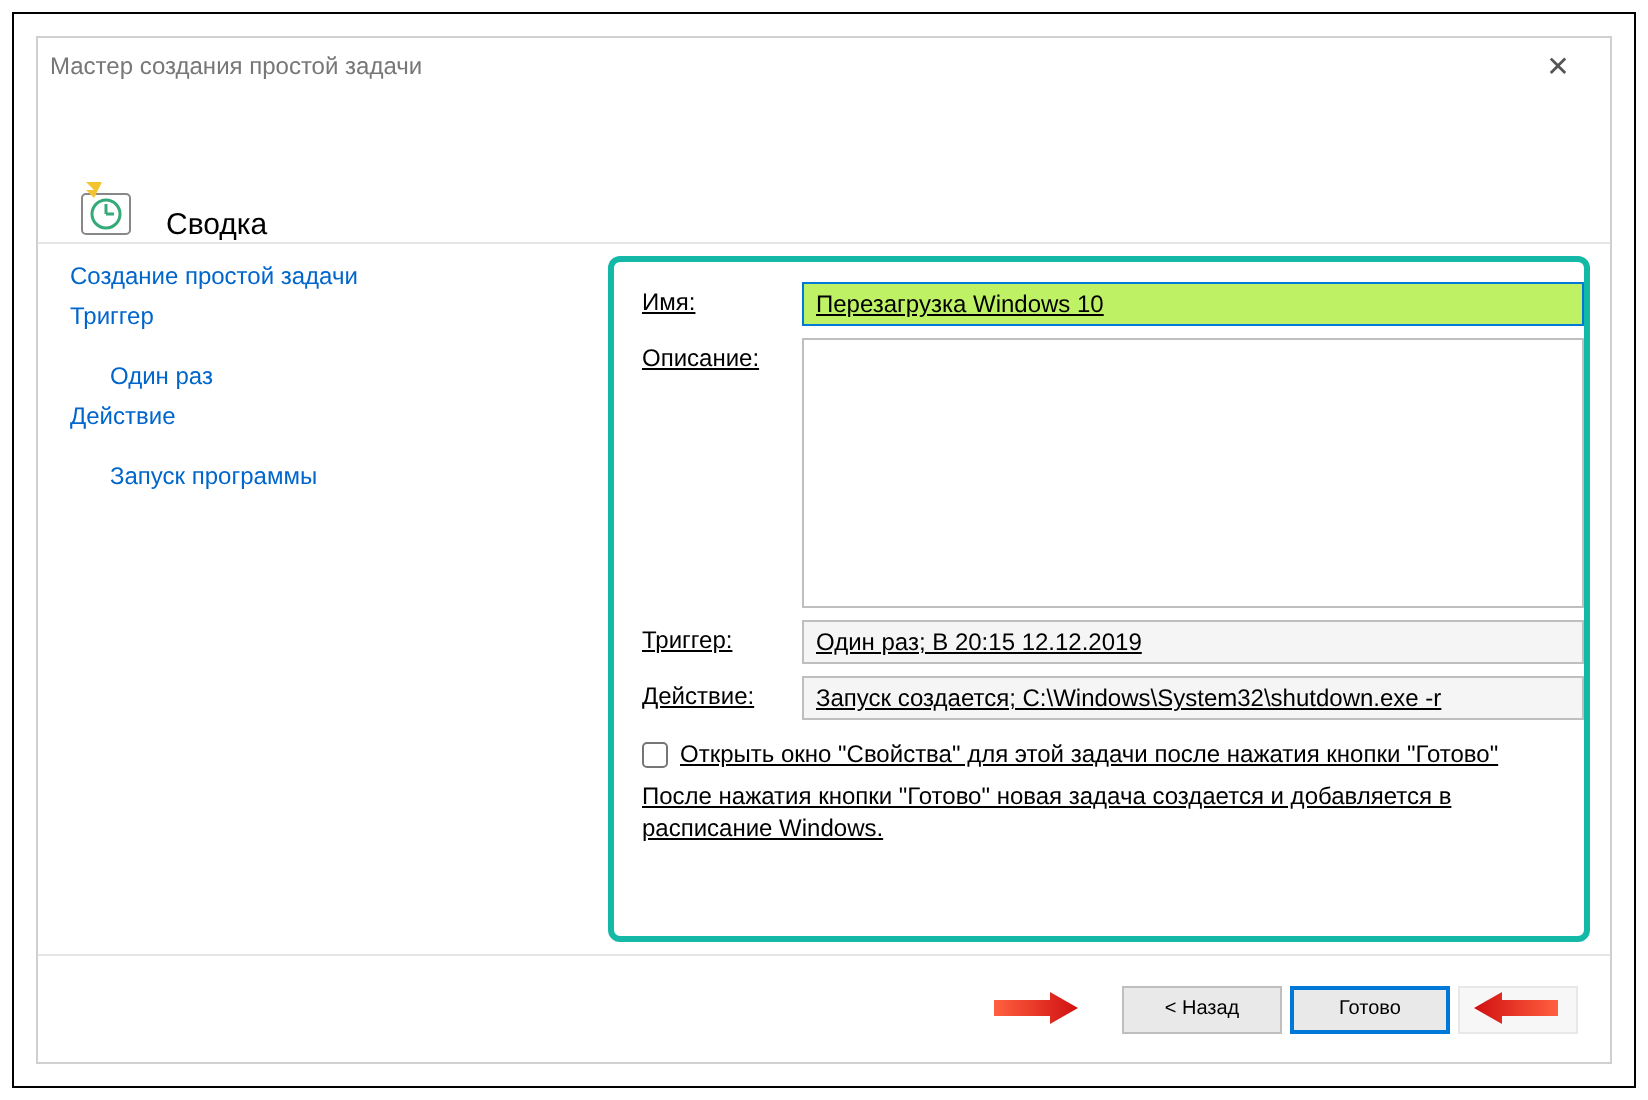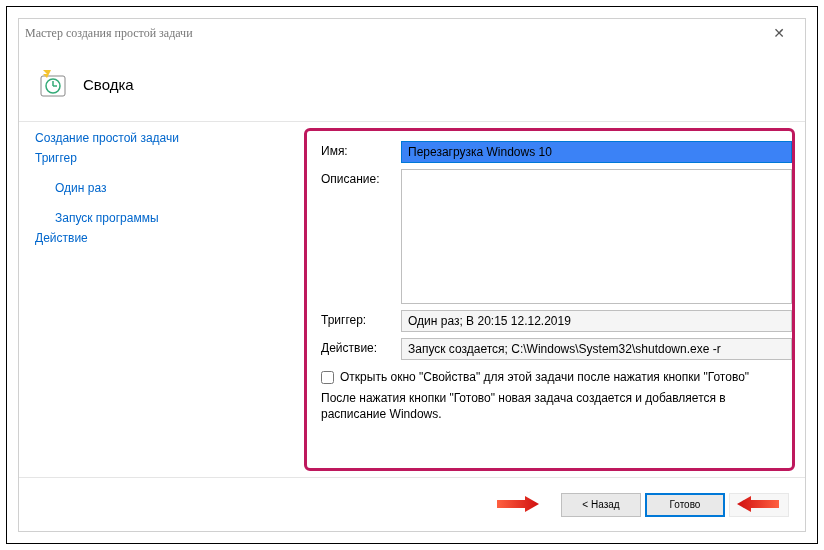--- a/index.html
+++ b/index.html
@@ -1,34 +1,34 @@
 <!DOCTYPE html>
 <html><head>
   <meta charset="utf-8">
   <style>
     * { box-sizing: border-box; margin: 0; padding: 0; font-family: 'Segoe UI', Tahoma, sans-serif; }
     body { background: #fff; width: 824px; height: 550px; overflow: hidden; position: relative; }
     .outer { border: 1px solid #000; position: absolute; inset: 6px; background: #fff; }
     .window { position: absolute; inset: 11px; background: #fff; border: 1px solid #d0d0d0; display: flex; flex-direction: column; }
     .titlebar { height: 28px; display: flex; align-items: center; padding: 0 6px; font-size: 12px; color: #777; background: #fff; }
-    .titlebar .title { flex: 1; font-family: Liberation Serif, serif; }
+    .titlebar .title { flex: 1; }
     .close-x { width: 40px; text-align: center; font-size: 14px; color: #555; }
-    .header { height: 75px; background: #fff; display: flex; align-items: center; padding: 0 18px; border-bottom: 1px solid #e5e5e5; gap: 14px; }
+    .header { height: 75px; background: #fff; display: flex; align-items: flex-end; padding: 0 18px; border-bottom: 1px solid #e5e5e5; gap: 14px; }
     .header-icon { width: 32px; height: 32px; position: relative; }
     .header h1 { font-size: 15px; font-weight: 400; color: #000; }
     .body { flex: 1; display: flex; }
     .sidebar { width: 285px; padding-top: 6px; font-size: 12px; color: #0066cc; }
     .sidebar-item { padding: 3px 12px 3px 16px; cursor: pointer; }
     .sidebar-item.sub { padding-left: 36px; margin-top: 10px; }
     .sidebar-item.cur { background: #2e86de; color: #fff; }
     .content-wrap { flex: 1; padding: 6px 10px 6px 0; }
-    .content { border: 3px solid #be185d; border-radius: 6px; padding: 10px 0 8px 14px; height: 100%; }
+    .content { border: 3px solid #14b8a6; border-radius: 6px; padding: 10px 0 8px 14px; height: 100%; text-decoration: underline; }
     .row { display: flex; align-items: flex-start; margin-bottom: 6px; gap: 8px; }
     .lbl { width: 72px; font-size: 12px; color: #000; padding-top: 3px; }
-    .field { flex: 1; border: 1px solid #0078d7; background: #3b82f6; font-size: 12px; padding: 2px 6px; height: 22px; display: flex; align-items: center; }
+    .field { flex: 1; border: 1px solid #0078d7; background: #bef264; font-size: 12px; padding: 2px 6px; height: 22px; display: flex; align-items: center; }
     .field.plain { border: 1px solid #bfbfbf; background: #f5f5f5; }
     .textarea { flex: 1; border: 1px solid #bfbfbf; background: #fff; height: 135px; font-size: 12px; padding: 4px 6px; resize: none; }
     .check-row { display: flex; align-items: center; gap: 6px; font-size: 12px; margin-top: 10px; }
     .check-row input { width: 13px; height: 13px; }
     .note { font-size: 12px; margin-top: 6px; line-height: 1.35; }
     .footer { height: 54px; border-top: 1px solid #e5e5e5; display: flex; align-items: center; justify-content: flex-end; padding: 0 16px; gap: 4px; position: relative; }
     .btn { min-width: 80px; height: 24px; font-size: 10px; border: 1px solid #bfbfbf; background: #e9e9e9; color: #000; cursor: pointer; padding: 0 10px; }
     .btn.accent { border: 2px solid #0078d7; background: #e9e9e9; }
     .arrow { position: absolute; width: 42px; height: 20px; }
     .arrow svg { width: 100%; height: 100%; }
@@ -57,22 +57,22 @@
         </svg>
       </div>
       <h1>Сводка</h1>
     </div>
 
     <div class="body">
       <div class="sidebar">
         <div class="sidebar-item">Создание простой задачи</div>
         <div class="sidebar-item">Триггер</div>
         <div class="sidebar-item sub">Один раз</div>
+        <div class="sidebar-item">Действие</div>
         <div class="sidebar-item sub">Запуск программы</div>
-        <div class="sidebar-item">Действие</div>
       </div>
 
       <div class="content-wrap">
         <div class="content">
 
           <div class="row">
             <div class="lbl">Имя:</div>
             <div class="field">Перезагрузка Windows 10</div>
           </div>
 

